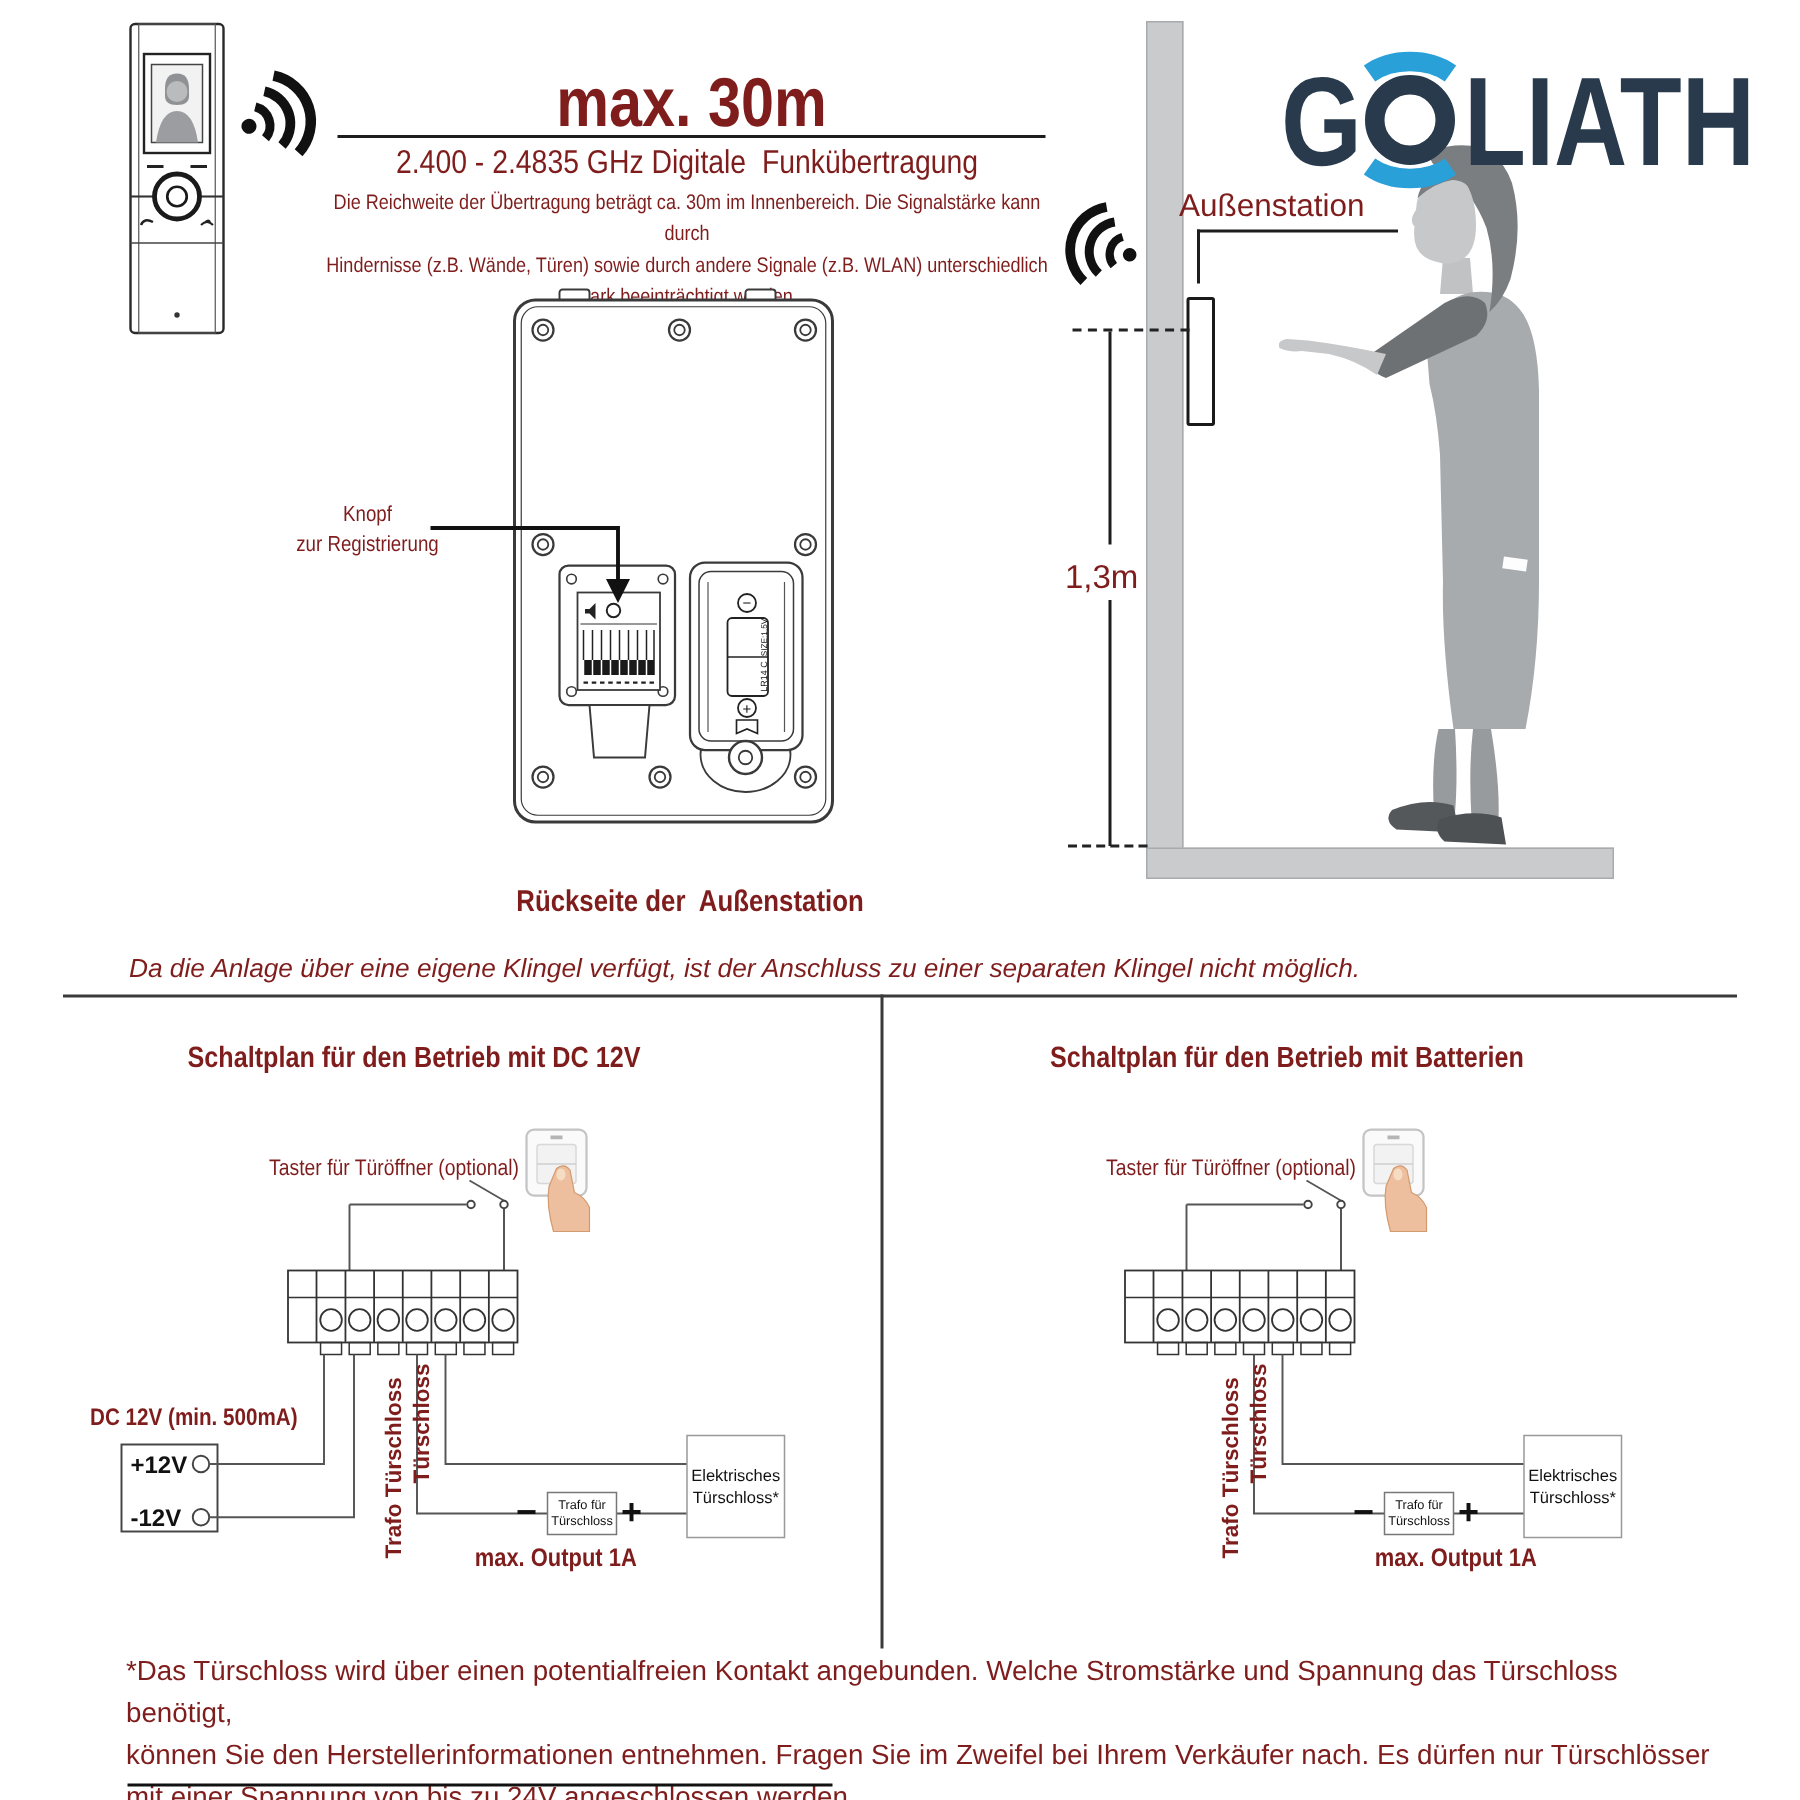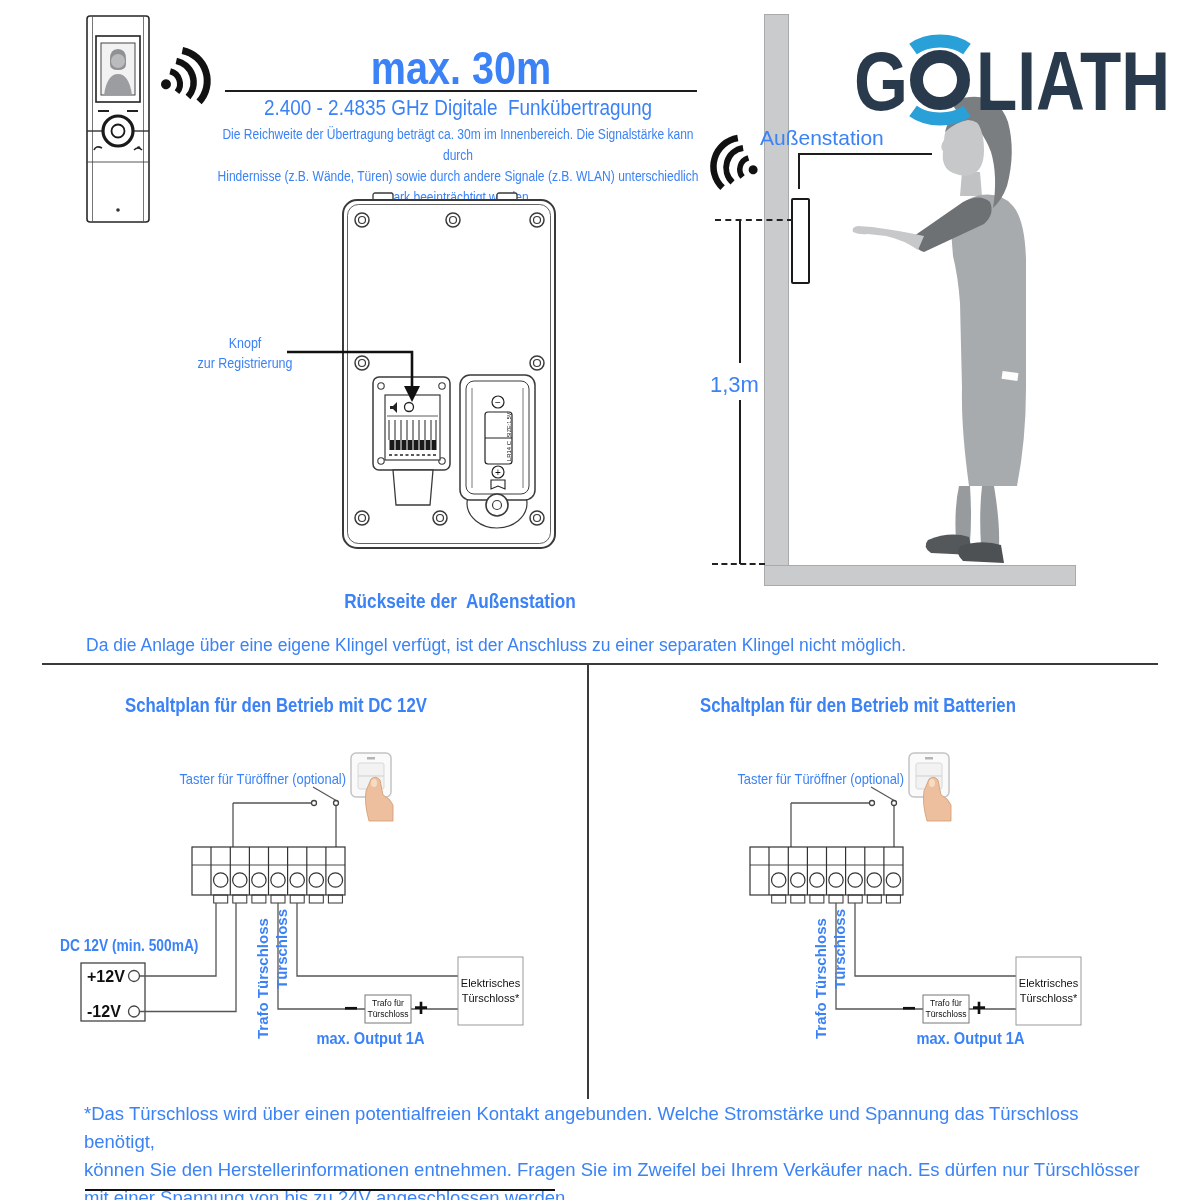--- a/index.html
+++ b/index.html
@@ -1,17 +1,17 @@
 <!DOCTYPE html>
 <html><head>
 <meta charset="utf-8">
 <style>
   html,body{margin:0;padding:0;background:#fff;}
   #canvas{position:relative;width:1200px;height:1200px;background:#fff;overflow:hidden;
-          font-family:"Liberation Sans", sans-serif;color:#3b82f6;}
+          font-family:"Liberation Sans", sans-serif;color:#7f1d1d;}
   .abs{position:absolute;}
   .nx{transform:scaleX(.86);}
   .nxc{transform-origin:center top;}
   .nxl{transform-origin:left top;}
   .nxr{transform-origin:right top;}
   .ctr{text-align:center;}
   .rgt{text-align:right;}
   .pre{white-space:pre;}
   .preline{white-space:pre-line;}
   .vlabel{transform-origin:left top;transform:rotate(-90deg) translateX(-100%);
@@ -87,21 +87,21 @@
     <g>
       <path d="M61,15 A38,27 0 0 1 115,15" fill="none" stroke="#2aa0d8" stroke-width="13"></path>
       <circle cx="88" cy="46" r="23.5" fill="none" stroke="#293a4c" stroke-width="13"></circle>
       <path d="M61,77 A38,27 0 0 0 115,77" fill="none" stroke="#2aa0d8" stroke-width="13"></path>
     </g>
     <text x="124" y="76" font-family="Liberation Sans, sans-serif" font-size="84" font-weight="700" fill="#293a4c" textLength="194" lengthAdjust="spacingAndGlyphs">LIATH</text>
   </svg>
 
   <div class="abs" style="left:791px;top:198px;width:15px;height:82px;background:#fff;border:2px solid #1a1a1a;border-radius:2px;"></div>
 
-  <div class="abs" style="left:760px;top:126px;width:160px;font-size:21px;">Außenstation</div>
+  <div class="abs" style="left:786px;top:126px;width:160px;font-size:21px;">Außenstation</div>
   <div class="abs line" style="left:798px;top:153px;width:134px;height:2px;"></div>
   <div class="abs line" style="left:798px;top:153px;width:2px;height:36px;"></div>
 
   <svg class="abs" style="left:704px;top:133px;" width="60" height="64" viewBox="0 0 60 64">
     <g transform="rotate(197 30 31)" fill="none" stroke="#111">
       <circle cx="10" cy="31" r="4.5" fill="#111" stroke="none"></circle>
       <path d="M18,21 A12,12 0 0 1 18,41" stroke-width="5.5"></path>
       <path d="M26,13 A20,20 0 0 1 26,49" stroke-width="6"></path>
       <path d="M34,5 A29,29 0 0 1 34,57" stroke-width="6.5"></path>
     </g>
@@ -197,21 +197,21 @@
   <div class="abs ctr nx nxc" style="left:185px;top:334px;width:120px;font-size:14.5px;line-height:1.35;">
     <div>Knopf</div>
     <div>zur Registrierung</div>
   </div>
   <svg class="abs" style="left:175px;top:328px;" width="290" height="80" viewBox="0 0 290 80">
     <path d="M112,24 L237,24 L237,60" fill="none" stroke="#111" stroke-width="2.6"></path>
     <polygon points="229,58 245,58 237,74" fill="#111"></polygon>
   </svg>
 
   <div class="abs ctr nx nxc pre" style="left:325px;top:590px;width:270px;font-size:20px;font-weight:700;">Rückseite der  Außenstation</div>
-  <div class="abs" style="left:86px;top:635px;font-size:17.5px;">Da die Anlage über eine eigene Klingel verfügt, ist der Anschluss zu einer separaten Klingel nicht möglich.</div>
+  <div class="abs" style="left:86px;top:635px;font-size:17.5px;font-style:italic;">Da die Anlage über eine eigene Klingel verfügt, ist der Anschluss zu einer separaten Klingel nicht möglich.</div>
 
   <div class="abs" style="left:42px;top:663px;width:1116px;height:1.5px;background:#3a3a3a;"></div>
   <div class="abs" style="left:587px;top:663px;width:1.5px;height:436px;background:#3a3a3a;"></div>
 
   <div class="abs ctr nx nxc" style="left:20px;top:694px;width:512px;font-size:19.5px;font-weight:700;">Schaltplan für den Betrieb mit DC 12V</div>
   <div class="abs rgt nx nxr" style="left:150px;top:770px;width:196px;font-size:15px;">Taster für Türöffner (optional)</div>
 
   <svg class="abs" style="left:349px;top:751px;" width="50" height="72" viewBox="0 0 50 72">
     <rect x="2" y="2" width="40" height="44" rx="5" fill="#fafafa" stroke="#c4c4c6" stroke-width="1.5"></rect>
     <rect x="18" y="6" width="8" height="2.5" fill="#b5b5b7"></rect>

